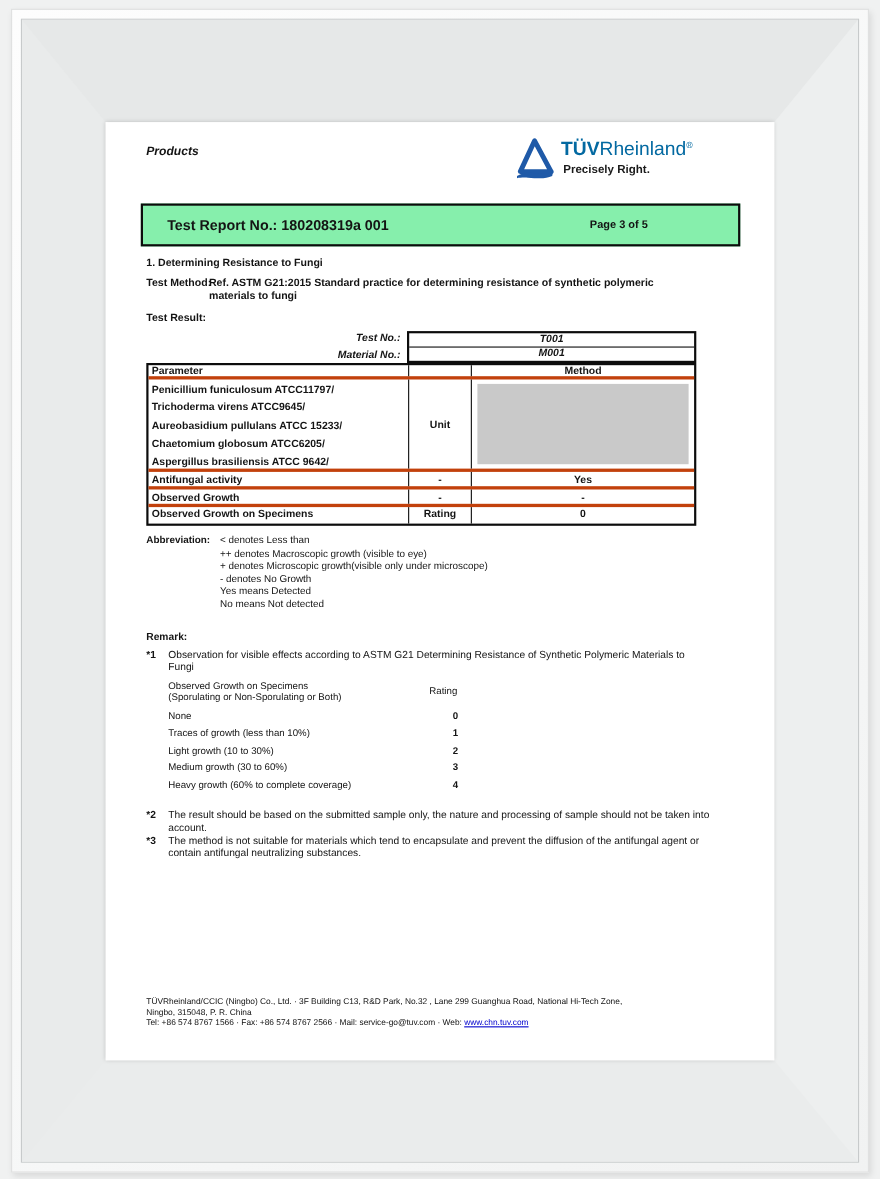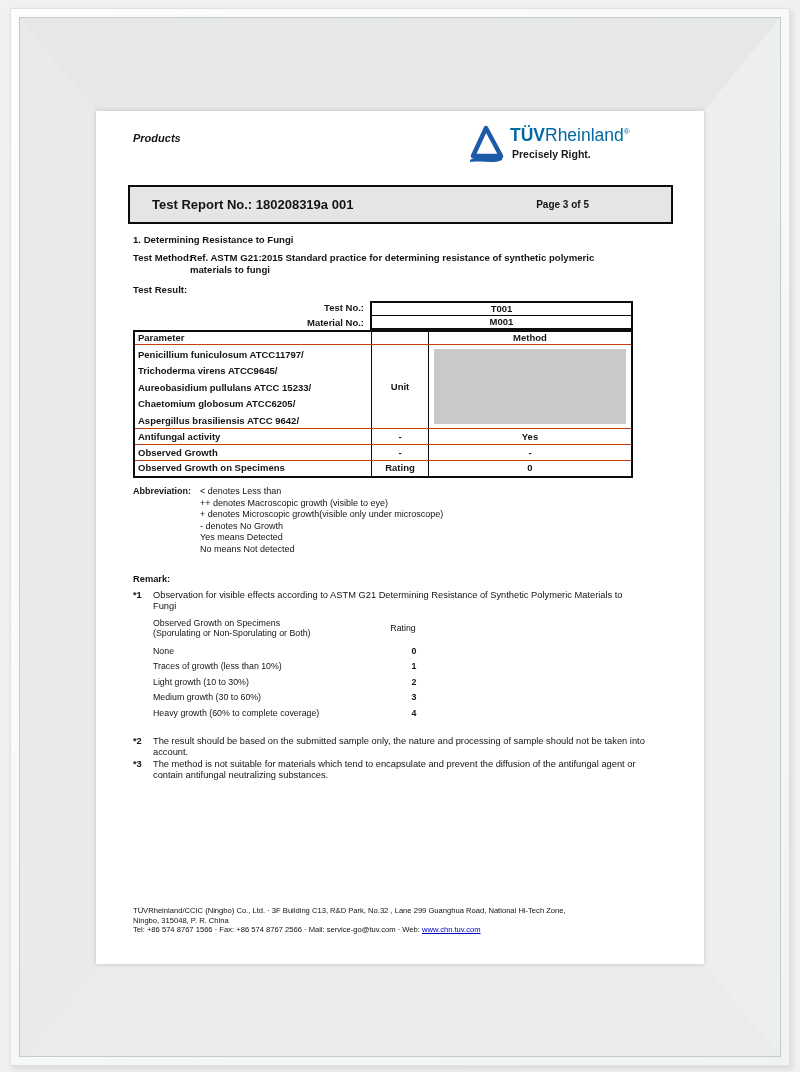--- a/index.html
+++ b/index.html
@@ -23,40 +23,40 @@
   
   .products { left:37px; top:21px; font-size:11px; font-weight:bold; font-style:italic; }
   .logo { left:372px; top:10px; width:210px; height:52px; }
   .logo-tri { position:absolute; left:0; top:4px; }
   .logo-text { position:absolute; left:42px; top:4px; font-size:17.5px; color:#0369a1; white-space:nowrap; }
   .logo-text .bold-part { font-weight:bold; }
   .logo-text sup { font-size:8px; vertical-align:super; }
   .tagline { position:absolute; left:44px; top:27px; font-size:10.5px; font-weight:bold; color:#1b1b1b; }
 
   
-  .report-bar { left:32px; top:74px; width:545px; height:39px; border:2px solid #0c0c0c; background:#e5e5e5; }
+  .report-bar { left:32px; top:74px; width:545px; height:39px; border:2px solid #0c0c0c; background:#86efac; }
   .report-title { position:absolute; left:22px; top:0; line-height:35px; font-size:13px; font-weight:bold; }
   .report-page { position:absolute; right:82px; top:0; line-height:35px; font-size:10px; font-weight:bold; }
 
   
   .h1 { left:37px; top:123px; font-size:9.6px; font-weight:bold; }
   .tm-label { left:37px; top:141px; font-size:9.6px; font-weight:bold; }
   .tm-value { left:94px; top:141px; width:446px; font-size:9.6px; line-height:11.5px;font-weight:bold; }
   .tr-label { left:37px; top:173px; font-size:9.6px; font-weight:bold; }
 
   
-  .tblA { left:37px; top:190px; width:500px; height:29px; font-size:9.5px; }
+  .tblA { left:37px; top:190px; width:500px; height:29px; font-size:9.5px;font-style:italic; }
   .tblA .lbl { position:absolute; width:237px; height:14.5px; line-height:14.5px;
     text-align:right; padding-right:6px; font-weight:bold; }
   .tblA .vals { position:absolute; left:237px; top:0; width:263px; height:29px; border:2px solid #0c0c0c; }
   .tblA .val { height:12.5px; line-height:12px; text-align:center; font-weight:bold; }
   .tblA .val.first { border-bottom:1px solid #0c0c0c; }
 
   .tblB { left:37px; top:219px; width:500px; border:2px solid #0c0c0c; font-size:9.5px; }
-  .trow { display:flex; border-bottom:1px solid #c2410c; }
+  .trow { display:flex; border-bottom:3px solid #c2410c; }
   .trow:last-child { border-bottom:none; }
   .c1 { width:237px; border-right:1px solid #0c0c0c; padding-left:3px; }
   .c2 { width:57px; border-right:1px solid #0c0c0c; text-align:center; }
   .c3 { flex:1; text-align:center; }
   .hrow { height:13px; line-height:12px; font-weight:bold; }
   .frow { height:84px; }
   .frow .c1 { padding-top:2px; }
   .fungi-line { line-height:16.4px; font-weight:bold; white-space:nowrap; }
   .frow .c2 { line-height:84px; font-weight:bold;text-align:center; }
   .frow .c3 { padding:4px 5px; }

